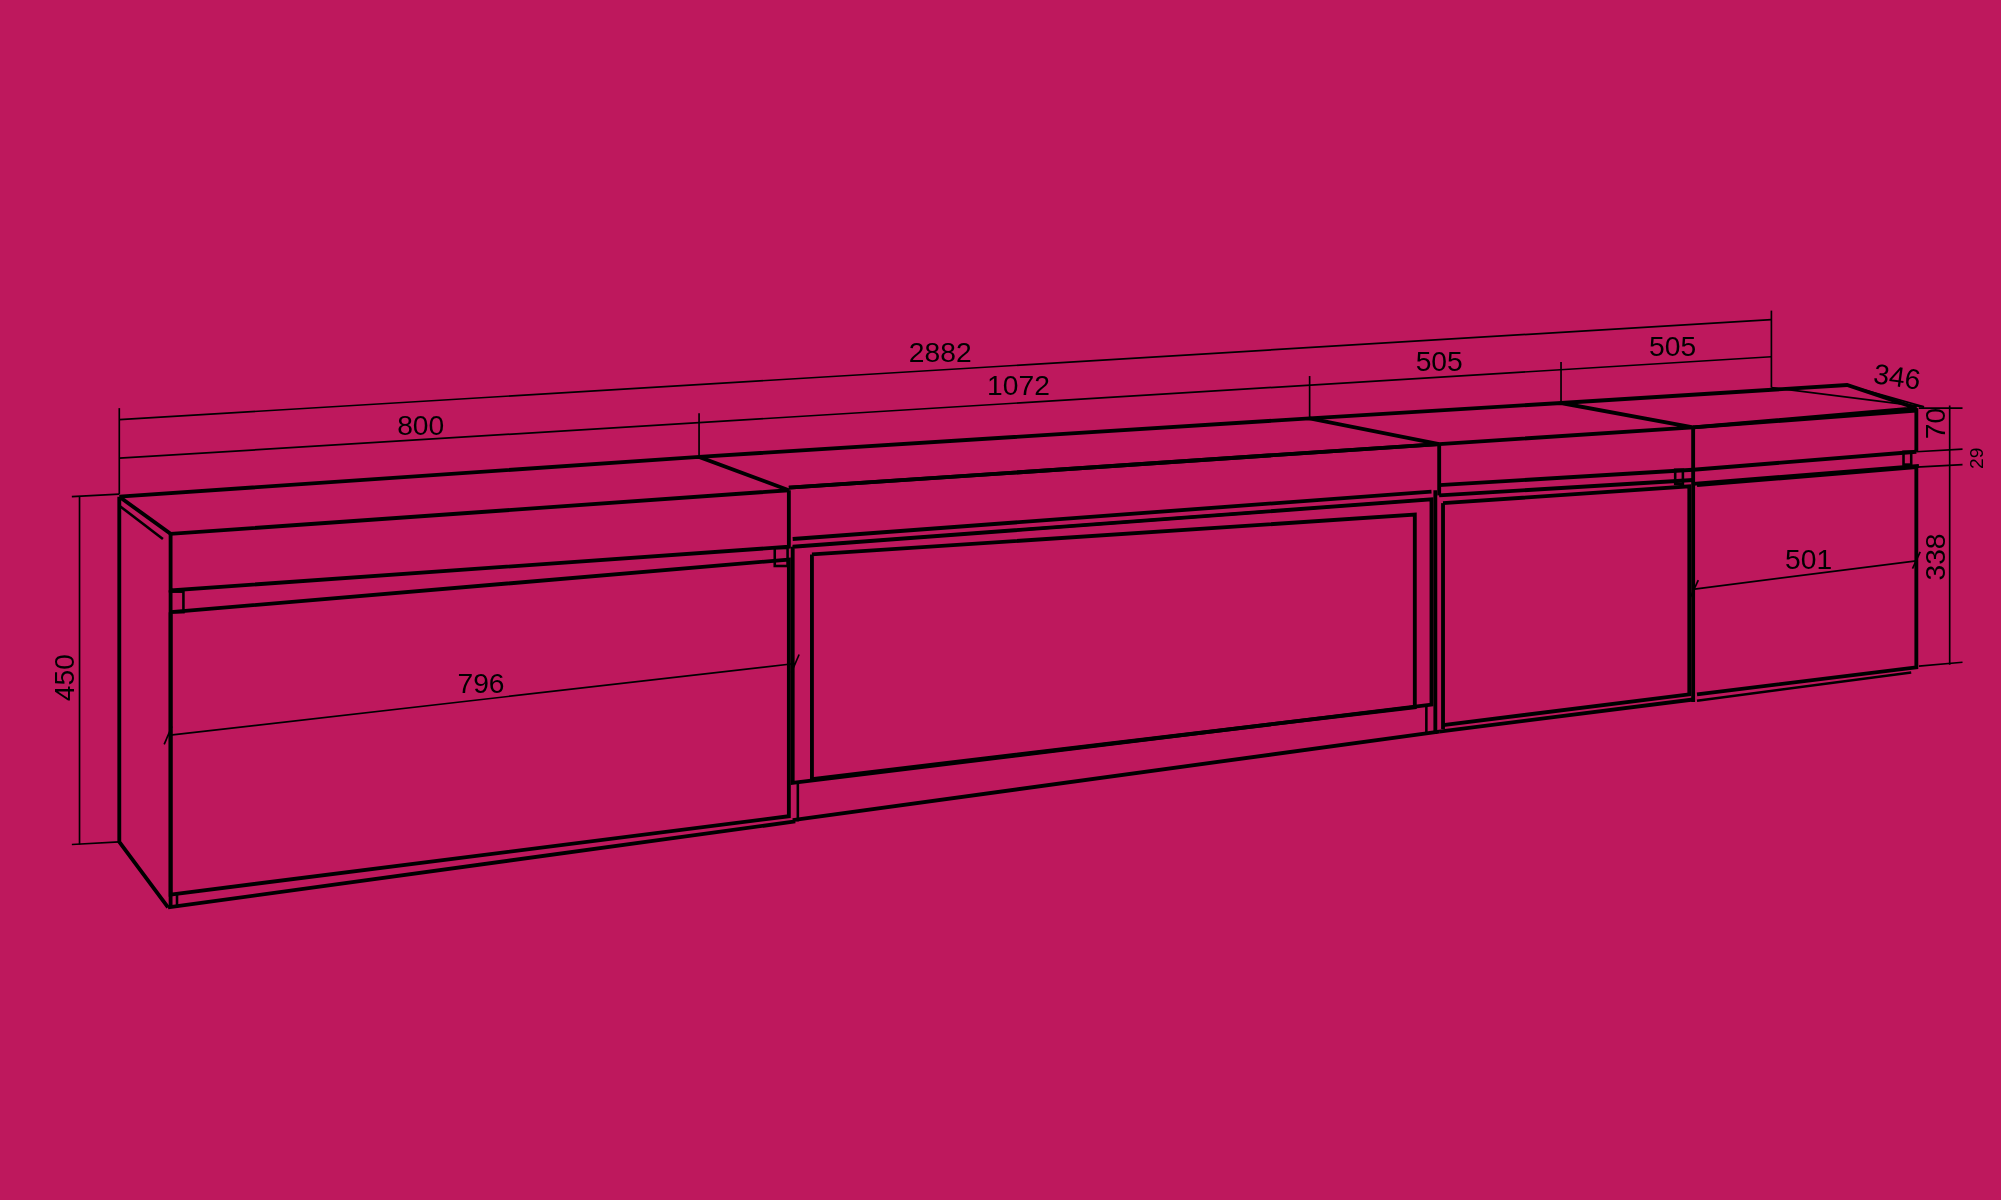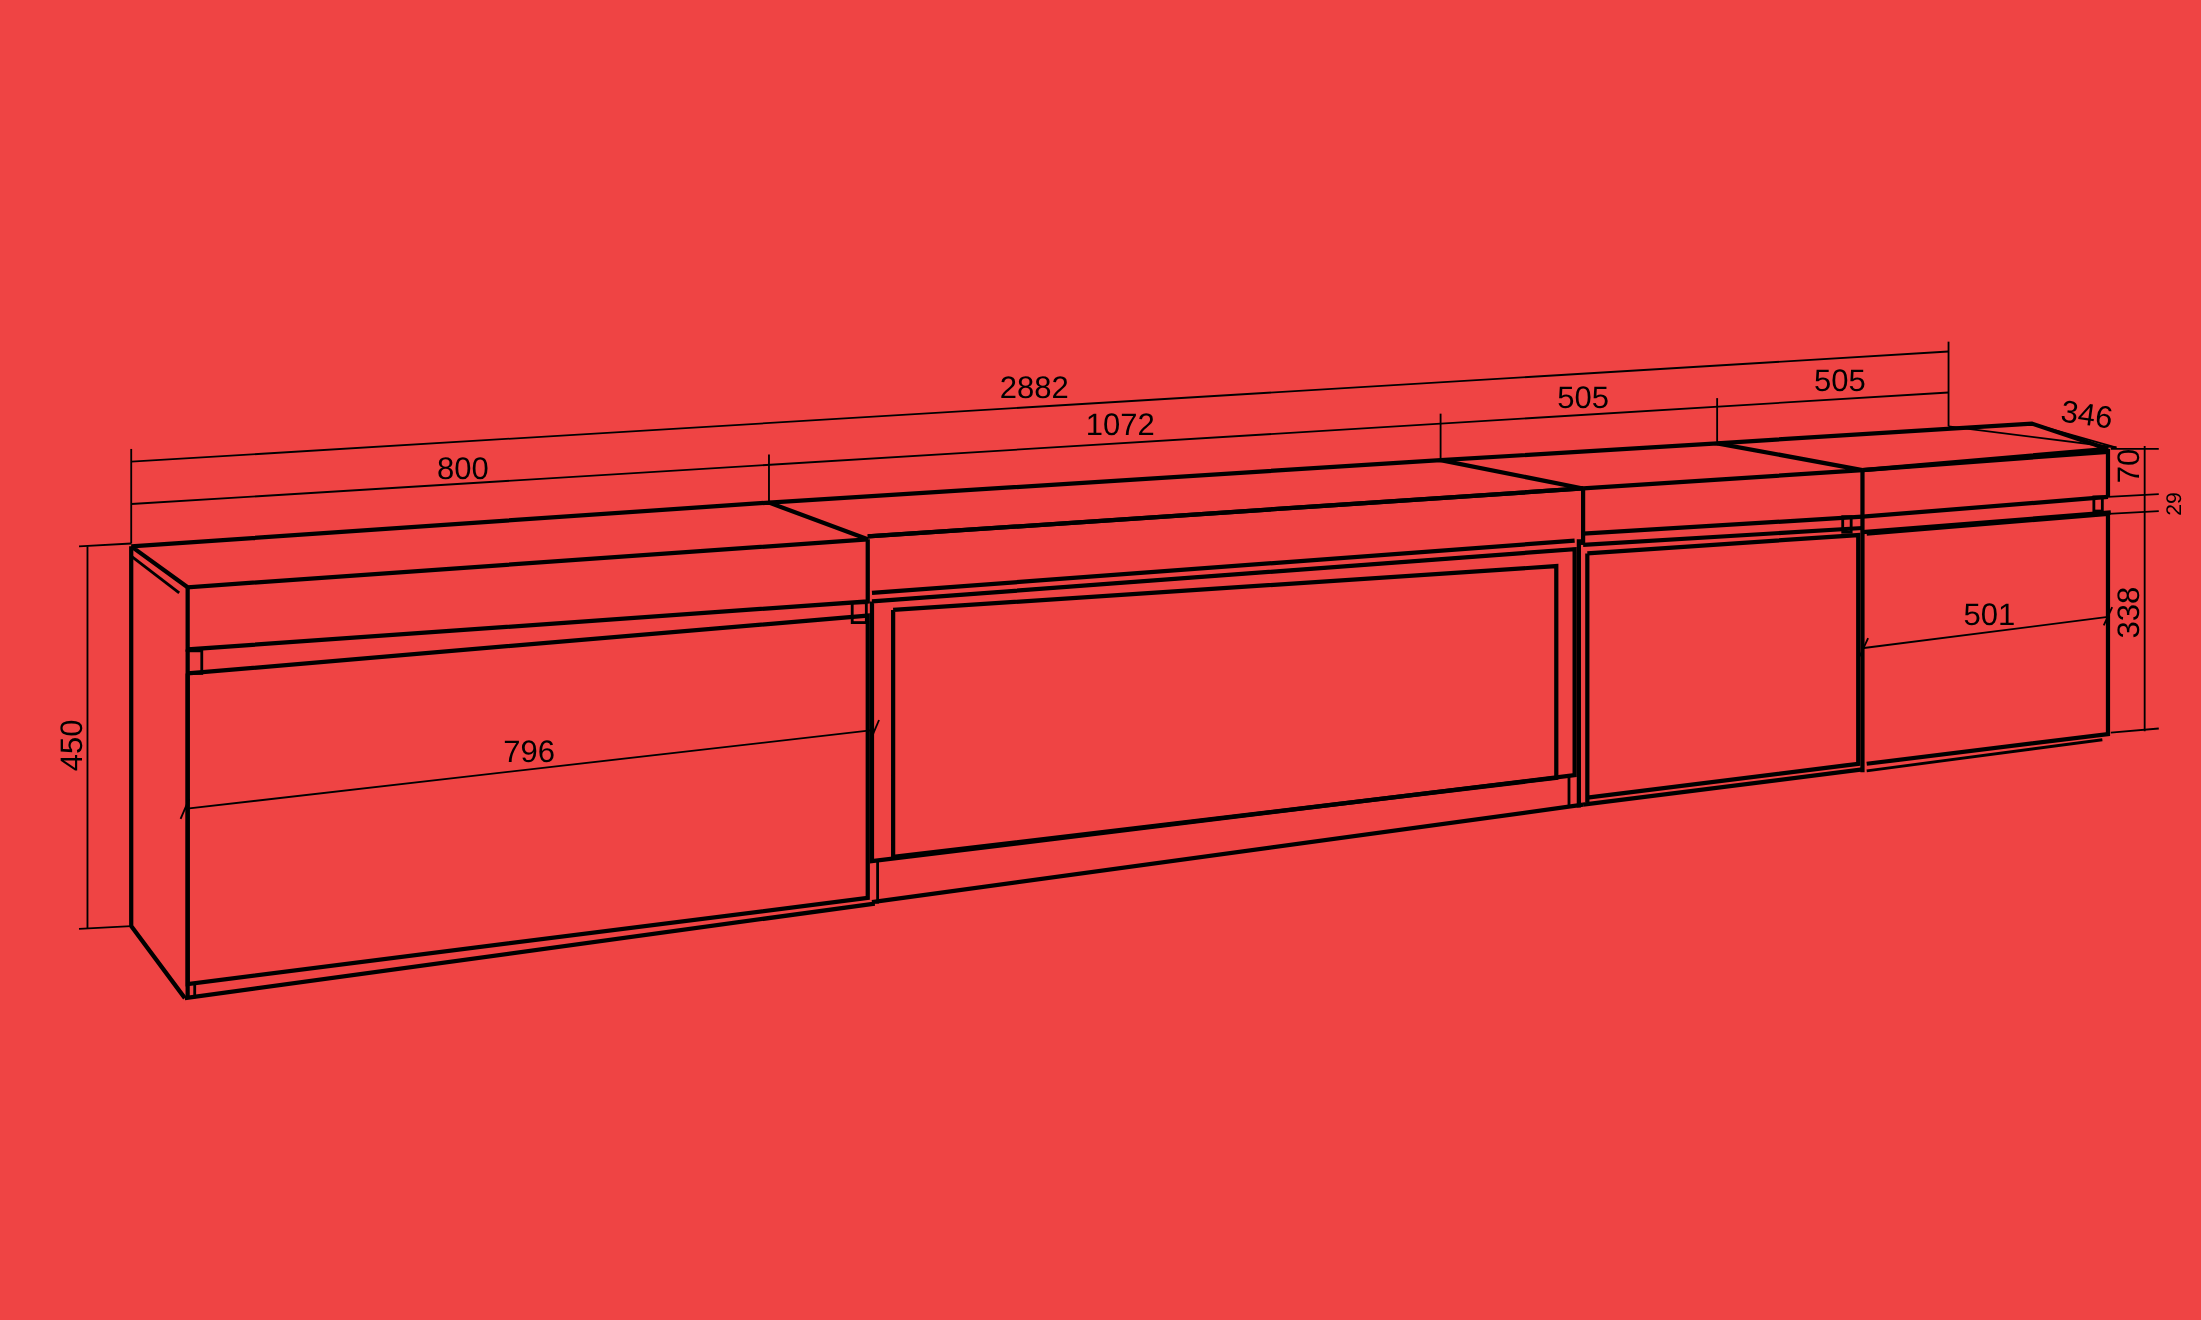--- a/index.html
+++ b/index.html
@@ -1,17 +1,17 @@
 <!DOCTYPE html>
 <html><head>
   <meta charset="utf-8">
   <style>
     html, body { margin: 0; padding: 0; background: #ffffff; }
     body { width: 2001px; height: 1200px; overflow: hidden; }
-    .canvas { position: relative; width: 2001px; height: 1200px; background: #ef4444; text-align: right; }
+    .canvas { position: relative; width: 2001px; height: 1200px; background: #be185d; text-align: right; }
     svg { display: block; width: 2001px; height: 1200px; }
     .thick { stroke: #000; stroke-width: 3; fill: none; stroke-linejoin: miter; }
     .mid { stroke: #000; stroke-width: 2; fill: none; }
     .thin { stroke: #000; stroke-width: 1.3; fill: none; }
     .dim-text { font-family: "Liberation Sans", sans-serif; font-size: 22px; fill: #000; }
     .dim-small { font-family: "Liberation Sans", sans-serif; font-size: 15px; fill: #000; }
   </style>
 </head>
 <body>
 

